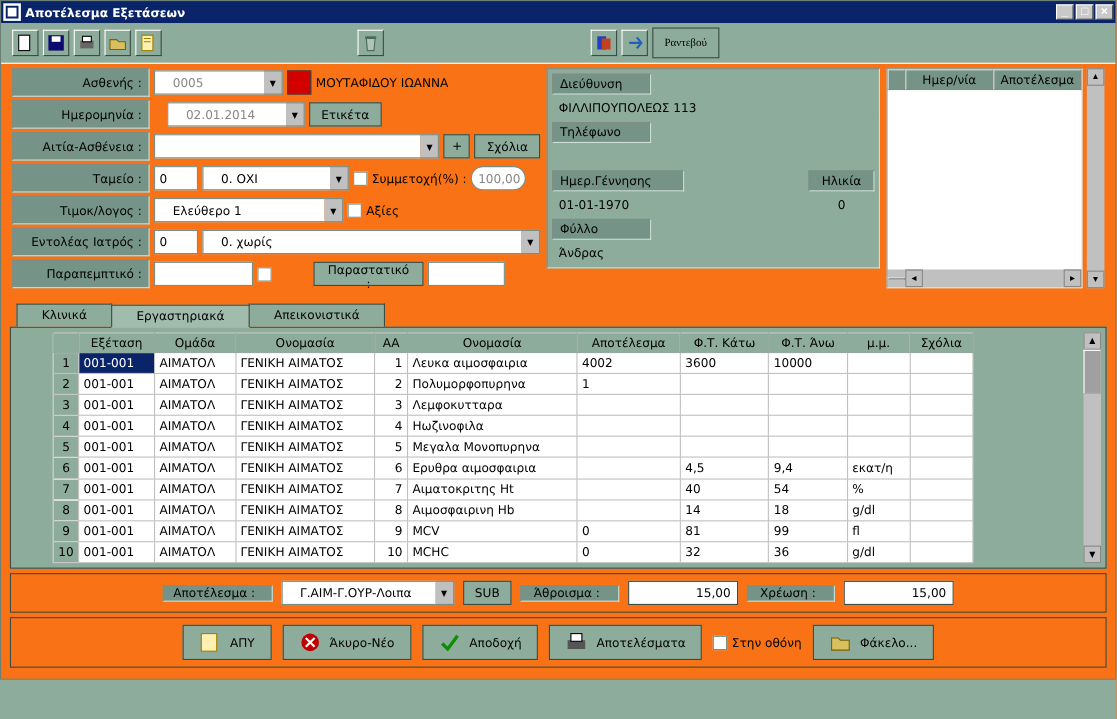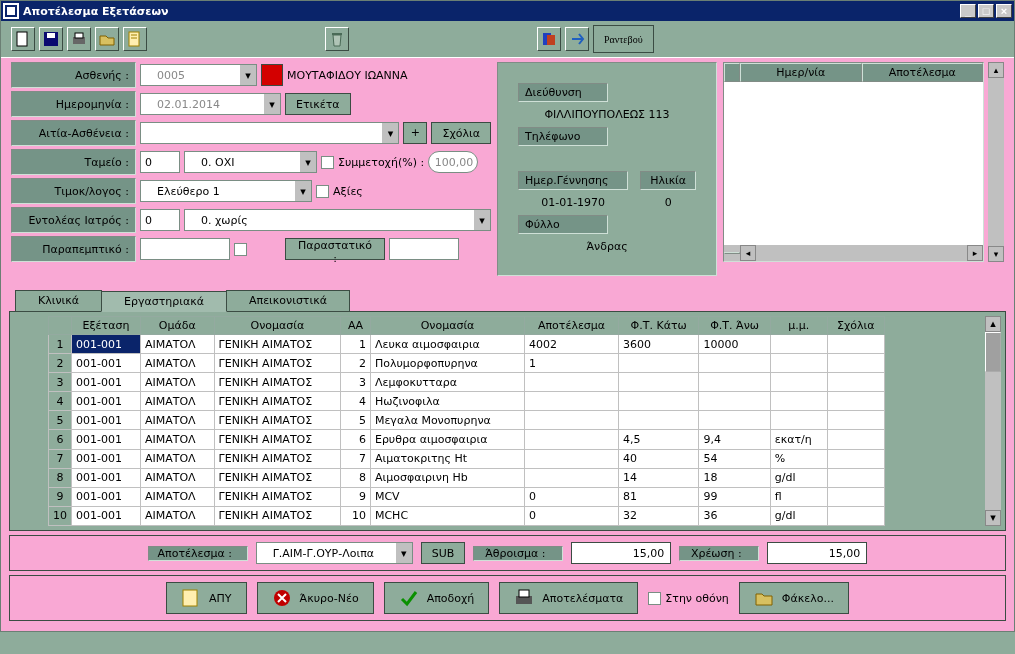--- a/index.html
+++ b/index.html
@@ -1,19 +1,19 @@
 <!DOCTYPE html>
 <html><head>
 <meta charset="utf-8">
 <style>
   * { box-sizing: border-box; font-family: "Tahoma", "DejaVu Sans", sans-serif; font-size: 11px; }
   body { margin:0; background:#8eac9b; }
 
   
-  .window         { width:1015px; background:#f9a8d4; border:1px solid #6b7f74; }
+  .window         { width:1015px; background:#f97316; border:1px solid #6b7f74; }
   .titlebar       { height:20px; background:#0a246a; color:#fff; display:flex; align-items:center; padding:0 2px; }
   .titlebar .icon { width:16px; height:16px; background:#fff; margin-right:4px; display:flex; align-items:center; justify-content:center;}
   .titlebar .title{ flex:1; font-weight:bold; }
   .titlebar .btns { display:flex; gap:2px; }
   .winbtn         { width:16px; height:14px; background:#c9c9c9; border:1px solid #fff; border-right-color:#404040; border-bottom-color:#404040; display:flex; align-items:center; justify-content:center; font-family:"Segoe UI Symbol", sans-serif; font-weight:bold; }
 
   
   .toolbar   { display:flex; align-items:center; gap:4px; padding:4px 10px; background:#8eac9b; border-bottom:1px solid #fff;}
   .tbtn      { width:24px; height:24px; border:1px solid #fff; border-right-color:#3b4c43; border-bottom-color:#3b4c43; background:#8eac9b; display:flex; align-items:center; justify-content:center;}
   .tbtn-big  { height:28px; padding:0 10px; border:1px solid #3b4c43; background:#8eac9b; display:flex; align-items:center; font-family:Verdana,serif; font-size:10px;}
@@ -30,23 +30,23 @@
   .combo input{ border:1px solid #7a8e84; border-right:none; background:#fff; padding:0 16px; }
   .combo .dd { width:17px; border:1px solid #7a8e84; border-left:none; background:#c0c0c0; display:flex; align-items:center; justify-content:center;}
   .minibtn   { width:24px; height:22px; border:1px solid #3b4c43; background:#8eac9b; text-align:center; line-height:20px;}
   .btn       { height:22px; padding:0 10px; border:1px solid #3b4c43; background:#8eac9b;}
   .redbtn    { width:22px; height:22px; background:#d30000; border:1px solid #3b4c43;}
   .readonly  { background:#e8ece9;}
   .chk       { width:13px; height:13px; border:1px solid #7a8e84; background:#fff; display:inline-block;}
   .chklbl    { display:flex; align-items:center; gap:4px;}
 
   
-  .infopanel { border:1px inset #cfe0d7; background:#8eac9b; width:220px; padding:20px; display:flex; flex-direction:column; gap:4px;}
+  .infopanel { border:1px inset #cfe0d7; background:#8eac9b; width:303px; padding:4px; display:flex; flex-direction:column; gap:4px;}
   .infolab   { background:#759487; border:1px inset #cfe0d7; padding:2px 6px; display:inline-block;}
-  .infoval   { background:#8eac9b; padding:2px 6px;text-align:center;}
+  .infoval   { background:#8eac9b; padding:2px 6px;}
   .inforow   { display:flex; align-items:center; gap:6px;}
 
   
   .side      { flex:1; display:flex; gap:4px; }
   .sidetable { border:1px inset #cfe0d7; background:#fff; flex:1; display:flex; flex-direction:column; min-height:200px;}
   .sidehead  { display:flex; background:#759487; }
   .sidehead div{ border:1px outset #cfe0d7; padding:2px 4px; text-align:center;}
   .sidebody  { flex:1; background:#fff;}
   .hscroll   { height:16px; background:#c0c0c0; display:flex; align-items:center;}
   .hscroll .arrow{ width:16px; height:16px; background:#c0c0c0; border:1px solid #888; display:flex; align-items:center; justify-content:center; font-size:9px;}
@@ -159,21 +159,21 @@
           <input style="width: 100px; color: rgb(136, 136, 136);" value="0005">
           <div class="dd">▾</div>
         </div>
         <div class="redbtn"></div>
         <span>ΜΟΥΤΑΦΙΔΟΥ ΙΩΑΝΝΑ</span>
       </div>
 
       <div class="lab">Ημερομηνία :</div>
       <div class="rowcells">
         <div class="combo">
-          <input style="width: 124px; color: rgb(136, 136, 136);" value="02.01.2014">
+          <input style="width: 108px; color: rgb(136, 136, 136); margin-left: 12px;" value="02.01.2014">
           <div class="dd">▾</div>
         </div>
         <button class="btn">Ετικέτα</button>
       </div>
 
       <div class="lab">Αιτία-Ασθένεια :</div>
       <div class="rowcells">
         <div class="combo" style="flex:1">
           <input style="flex: 1 1 0%;">
           <div class="dd">▾</div>

